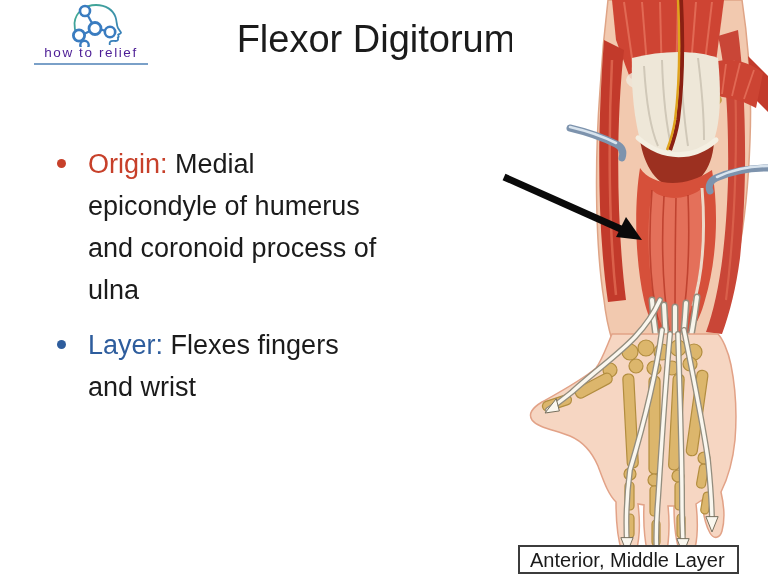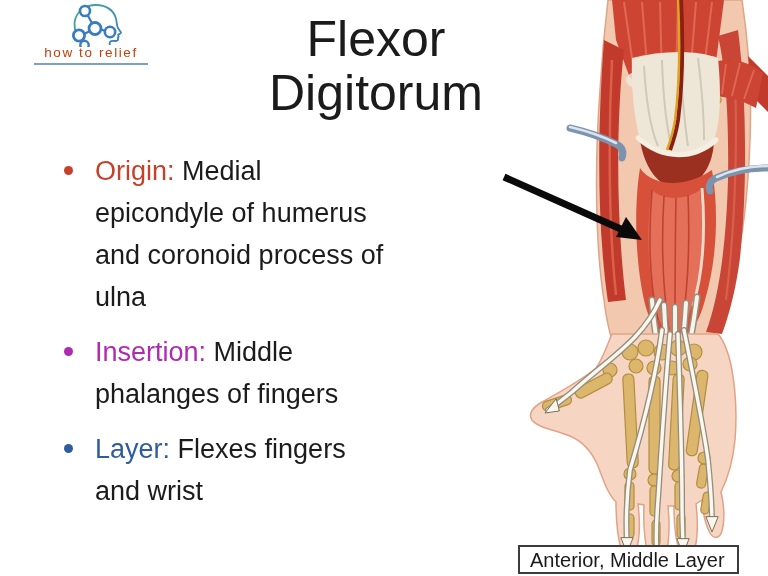--- a/index.html
+++ b/index.html
@@ -6,32 +6,32 @@
   body{font-family:"Liberation Sans",sans-serif;background:#888;}
   .slide{
     position:relative;width:768px;height:576px;background:#ffffff;
     overflow:hidden;margin:0;
   }
   
   .logo{position:absolute;left:34px;top:3px;width:114px;z-index:3;}
   .logo svg{display:block;margin:0 auto;}
   .logo-text{
     text-align:center;font-size:13.5px;letter-spacing:1.6px;
-    color:#c2410c;margin-top:-2px;white-space:nowrap;
+    color:#4c1d95;margin-top:-2px;white-space:nowrap;
   }
   .logo-underline{border-top:2px solid #7aa0c8;margin-top:3px;width:114px;}
   
   .title{
     position:absolute;left:196px;top:12px;width:360px;z-index:1;
-    text-align:center;color:#1b1b1b;font-size:50px;line-height:54px;
+    text-align:center;color:#1b1b1b;font-size:38px;line-height:54px;
   }
   
   .bullets{
     position:absolute;left:50px;top:138px;width:336px;z-index:1;
-    list-style:none;margin:12px;padding:0;
+    list-style:none;margin:5px;padding:0;
     font-size:27px;line-height:42px;color:#1b1b1b;
   }
   .bullets li{position:relative;padding-left:33px;margin-bottom:13px;}
   .dot{
     position:absolute;left:2px;top:16px;width:9px;height:9px;border-radius:50%;
     background:#c7402a;
   }
   
   .figure{
     position:absolute;left:512px;top:0;width:256px;height:576px;
@@ -79,25 +79,20 @@
 
   <div class="title">
     <div>Flexor Digitorum</div>
   </div>
 
   <ul class="bullets">
     <li>
       <span class="dot" style="background-color: rgb(199, 64, 42);"></span>
       <span class="b-label" style="color: rgb(199, 64, 42);">Origin:</span>
       <span class="b-text">Medial epicondyle of humerus and coronoid process of ulna</span>
-    </li>
-    <li>
-      <span class="dot" style="background-color: rgb(176, 42, 178);"></span>
-      <span class="b-label" style="color: rgb(176, 42, 178);">Insertion:</span>
-      <span class="b-text">Middle phalanges of fingers</span>
     </li>
     <li>
       <span class="dot" style="background-color: rgb(46, 93, 157);"></span>
       <span class="b-label" style="color: rgb(46, 93, 157);">Layer:</span>
       <span class="b-text">Flexes fingers and wrist</span>
     </li>
   </ul>
 
   <div class="figure">
     <svg width="256" height="576" viewBox="0 0 256 576">

